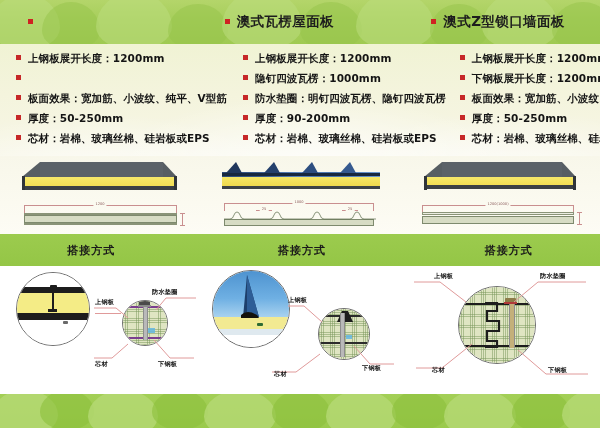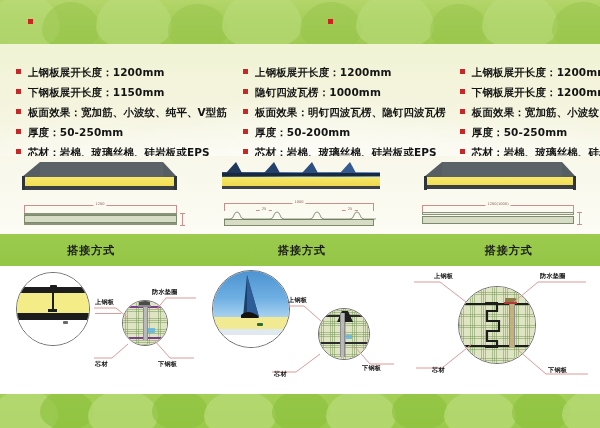--- a/index.html
+++ b/index.html
@@ -42,21 +42,21 @@
 
   
   .spec-area{
     position:absolute;left:0;top:44px;width:600px;height:112px;
     background:
       radial-gradient(ellipse 300px 110px at 52% 115%, rgba(255,255,255,.95) 0%, rgba(255,255,255,0) 70%),
       radial-gradient(ellipse 260px 90px at 16% 120%, rgba(255,255,255,.8) 0%, rgba(255,255,255,0) 72%),
       radial-gradient(ellipse 260px 90px at 86% 118%, rgba(255,255,255,.8) 0%, rgba(255,255,255,0) 72%),
       linear-gradient(180deg,#f0f3d4 0%,#f4f4dd 45%,#f7f6e6 100%);
   }
-  .spec-cols{display:flex;width:600px;height:112px;padding-top:18px;box-sizing:border-box;}
+  .spec-cols{display:flex;width:600px;height:112px;padding-top:4px;box-sizing:border-box;}
   .spec-col{flex:1;padding-left:16px;box-sizing:border-box;}
   .spec-col.c3{padding-left:14px;}
   .spec-row{
     display:flex;align-items:flex-start;height:20px;line-height:20px;
   }
   .sbullet{
     width:5px;height:5px;background:#c62828;flex:none;
     margin-top:7px;margin-right:7px;
   }
   .stext{
@@ -198,35 +198,39 @@
     <div class="leaf d" style="left:430px;width:58px;height:46px;"></div>
     <div class="leaf" style="left:482px;width:76px;height:58px;"></div>
     <div class="leaf d" style="left:552px;width:62px;height:48px;"></div>
 
     <div class="header-titles">
       <div class="hcol c1">
         <span class="hbullet"></span>
       </div>
       <div class="hcol c2">
         <span class="hbullet"></span>
+        <span class="htitle">澳式瓦楞屋面板</span>
+      </div>
+      <div class="hcol c3">
+        <span class="hbullet"></span>
+        <span class="htitle">澳式Z型锁口墙面板</span>
       </div>
     </div>
   </div>
 
   <div class="spec-area">
     <div class="spec-cols">
 
       <div class="spec-col c1">
         <div class="spec-row">
             <span class="sbullet"></span>
             <span class="stext">上钢板展开长度：1200mm</span>
           </div>
         <div class="spec-row">
             <span class="sbullet"></span>
-            <span class="stext">下钢板展开长度：1150mm</span>
           </div>
         <div class="spec-row">
             <span class="sbullet"></span>
             <span class="stext">板面效果：宽加筋、小波纹、纯平、V型筋</span>
           </div>
         <div class="spec-row">
             <span class="sbullet"></span>
             <span class="stext">厚度：50-250mm</span>
           </div>
         <div class="spec-row">
@@ -239,25 +243,25 @@
         <div class="spec-row">
             <span class="sbullet"></span>
             <span class="stext">上钢板展开长度：1200mm</span>
           </div>
         <div class="spec-row">
             <span class="sbullet"></span>
             <span class="stext">隐钉四波瓦楞：1000mm</span>
           </div>
         <div class="spec-row">
             <span class="sbullet"></span>
-            <span class="stext">板面效果：明钉四波瓦楞、隐钉四波瓦楞</span>
-          </div>
-        <div class="spec-row">
-            <span class="sbullet"></span>
-            <span class="stext">厚度：50-200mm</span>
+            <span class="stext">防水垫圈：明钉四波瓦楞、隐钉四波瓦楞</span>
+          </div>
+        <div class="spec-row">
+            <span class="sbullet"></span>
+            <span class="stext">厚度：90-200mm</span>
           </div>
         <div class="spec-row">
             <span class="sbullet"></span>
             <span class="stext">芯材：岩棉、玻璃丝棉、硅岩板或EPS</span>
           </div>
       </div>
 
       <div class="spec-col c3">
         <div class="spec-row">
             <span class="sbullet"></span>

